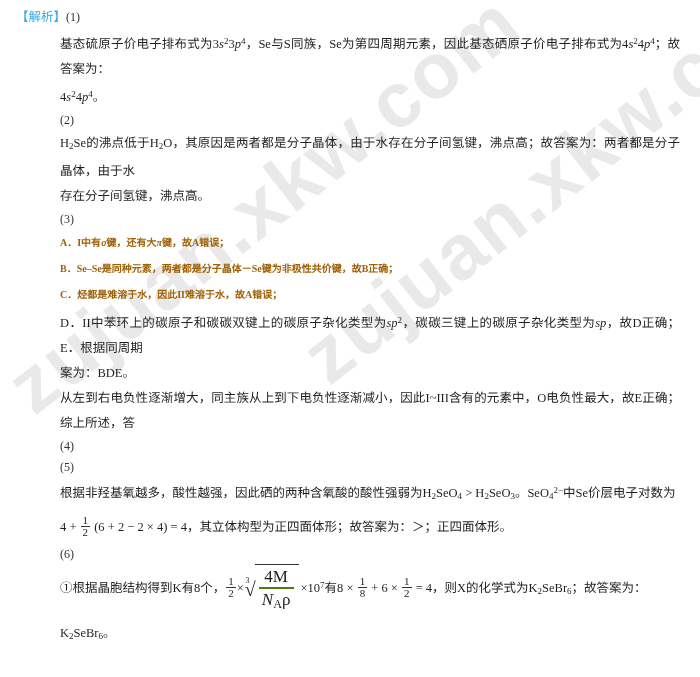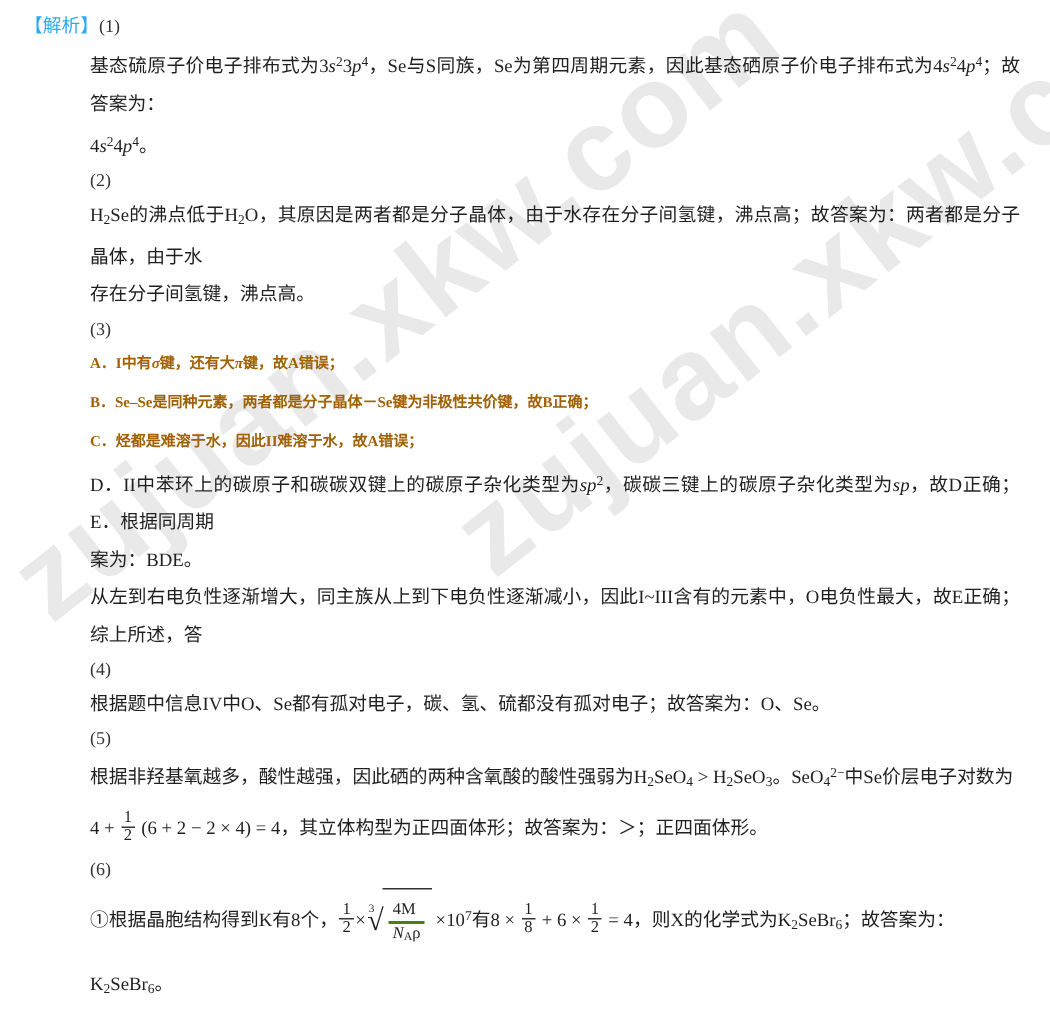--- a/index.html
+++ b/index.html
@@ -134,21 +134,22 @@
     display: inline-block;
     vertical-align: middle;
     border-top: 1px solid #333;
     padding: 1px 3px 0 2px;
     margin-left: -1px;
   }
 
   .stack-frac {
     display: inline-block;
     vertical-align: middle;
-    font-size: 11px;
+    text-align: center;
+    font-size: 17px;
     line-height: 1.25;
     margin: 0 2px;
   }
   .stack-frac .num { display: block; padding: 0 3px; }
   .stack-frac .den { display: block; padding: 0 3px; border-top: 2px solid #4d7c0f; }
 
   .mathline {
     font-size: 12.5px;
     line-height: 34px;
     padding-left: 46px;
@@ -198,23 +199,20 @@
     D．II中苯环上的碳原子和碳碳双键上的碳原子杂化类型为<span class="it">sp</span><sup>2</sup>，碳碳三键上的碳原子杂化类型为<span class="it">sp</span>，故D正确；E．根据同周期
   </div>
   <div class="para">
     案为：BDE。
   </div>
   <div class="para">
     从左到右电负性逐渐增大，同主族从上到下电负性逐渐减小，因此I~III含有的元素中，O电负性最大，故E正确；综上所述，答
   </div>
 
   <div class="step-no">(4)</div>
-  <div class="para">
-    根据题中信息IV中O、Se都有孤对电子，碳、氢、硫都没有孤对电子；故答案为：O、Se。
-  </div>
 
   <div class="step-no">(5)</div>
   <div class="para">
     根据非羟基氧越多，酸性越强，因此硒的两种含氧酸的酸性强弱为H<sub>2</sub>SeO<sub>4</sub> &gt; H<sub>2</sub>SeO<sub>3</sub>。SeO<sub>4</sub><sup>2−</sup>中Se价层电子对数为
   </div>
   <div class="mathline">
     4 +&nbsp;<span class="frac"><span class="num">1</span><span class="den">2</span></span>&nbsp;(6 + 2 − 2 × 4) = 4，其立体构型为正四面体形；故答案为：＞；正四面体形。
   </div>
 
   <div class="step-no">(6)</div>

